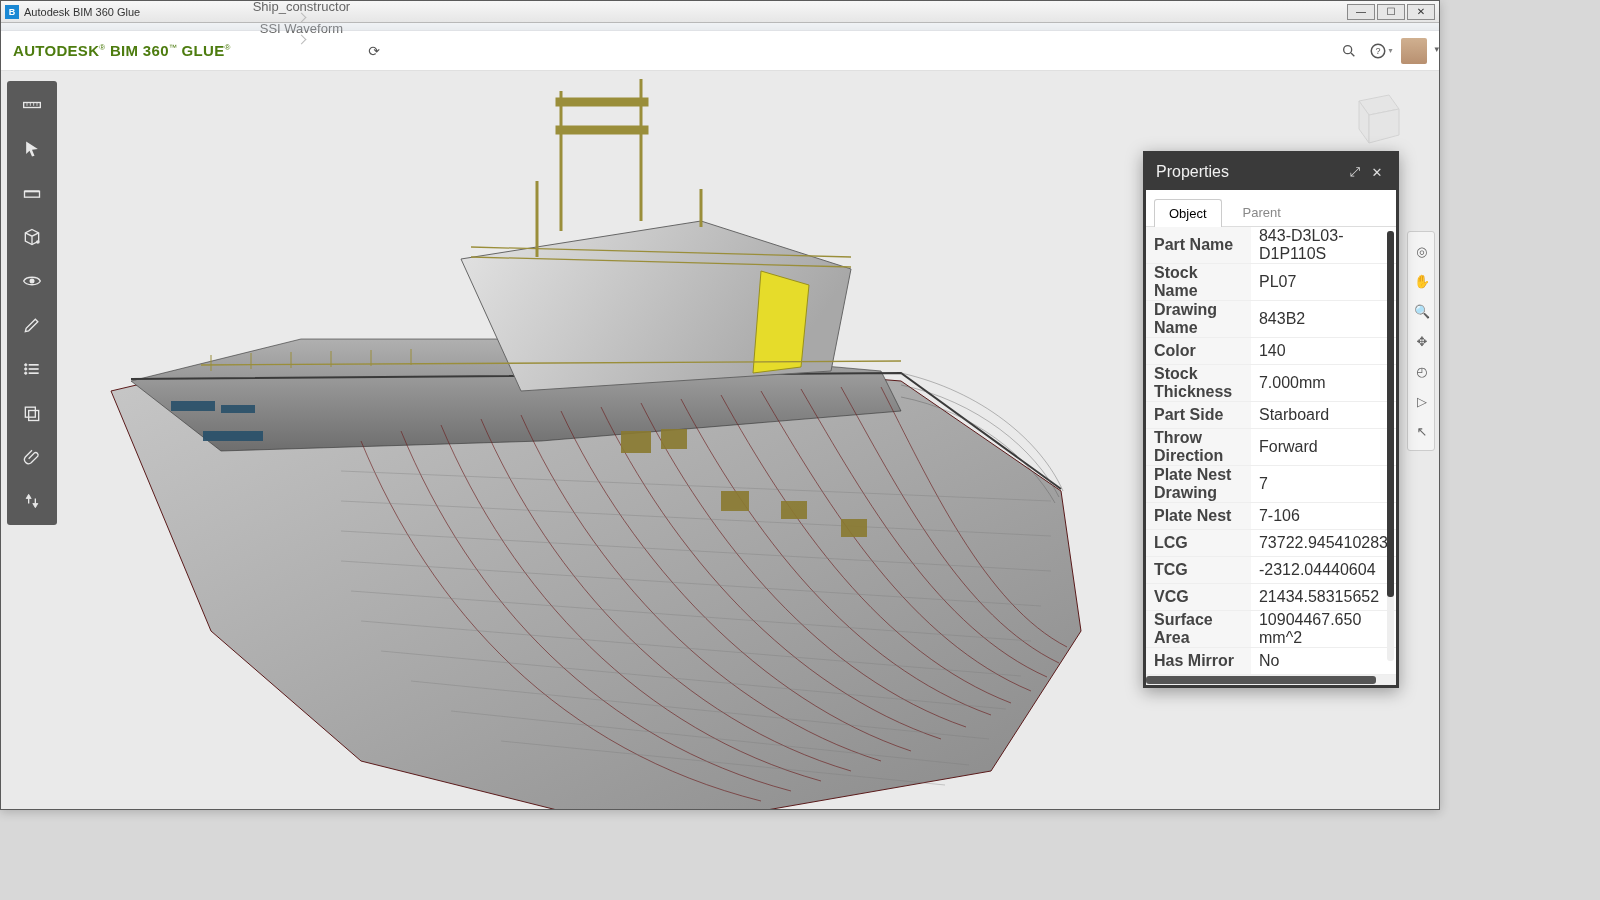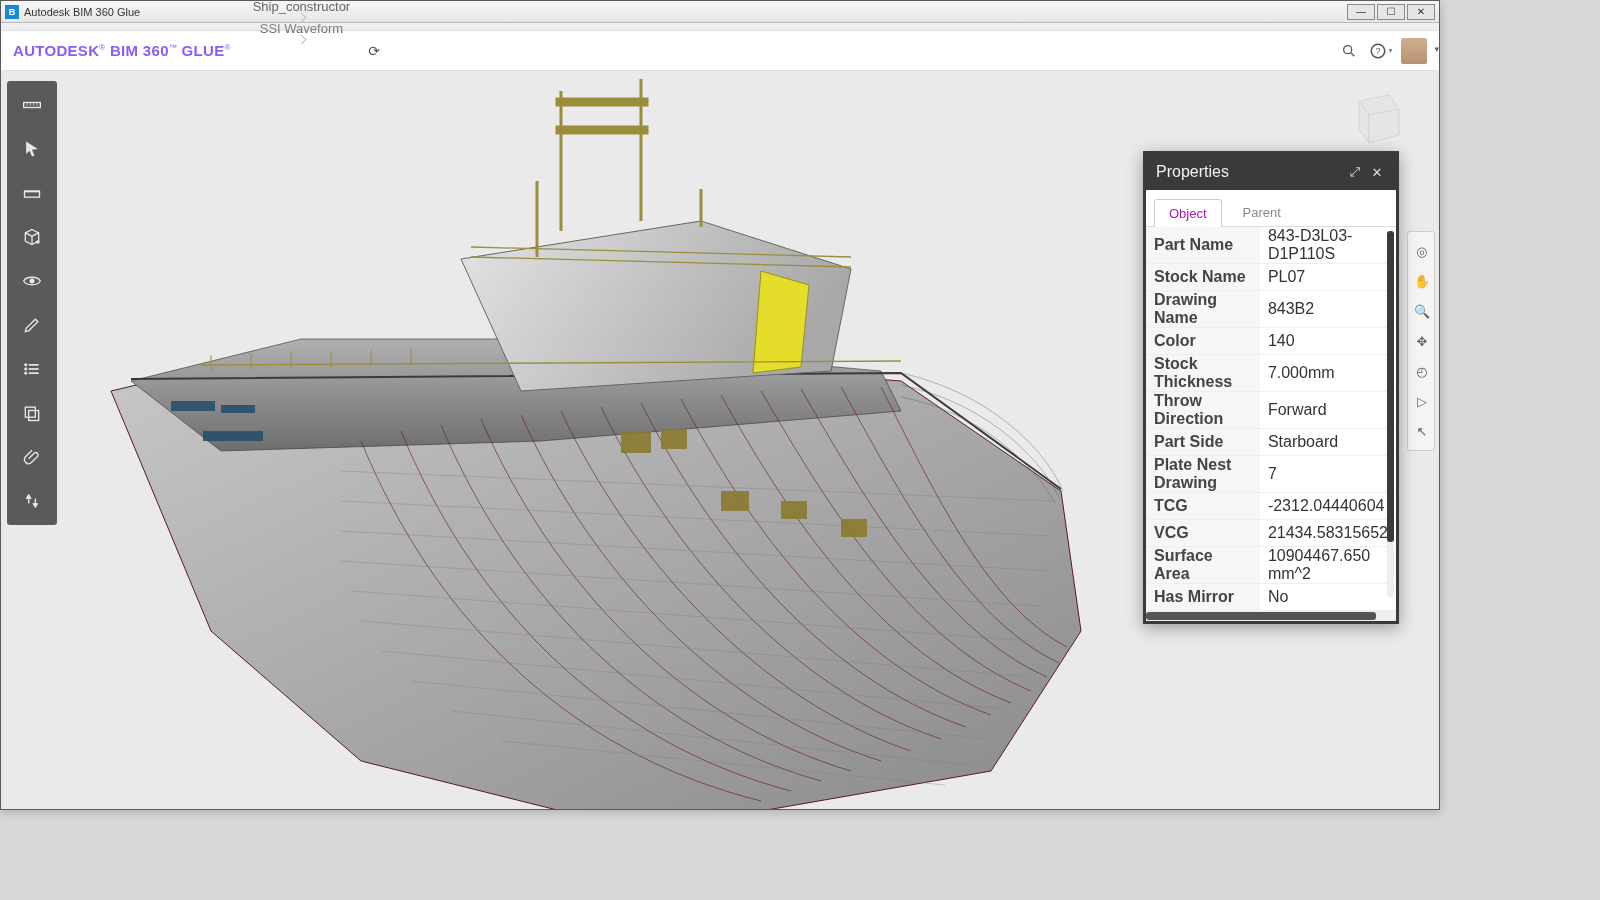--- a/index.html
+++ b/index.html
@@ -4,21 +4,21 @@
 <style>
 * { box-sizing: border-box; margin: 0; padding: 0; font-family: "Segoe UI", Arial, sans-serif; }
 html, body { width: 1600px; height: 900px; overflow: hidden; background: #d8d8d8; }
 .window { width: 1440px; height: 810px; margin: 0; position: relative; border: 1px solid #5a5a5a; background: #fff; box-shadow: 0 2px 10px rgba(0,0,0,.2); }
 .titlebar { height: 22px; background: linear-gradient(#f7f7f7,#e6e6e6); border-bottom: 1px solid #b8b8b8; display: flex; align-items: center; padding: 0 4px; font-size: 11px; color: #333; }
 .titlebar .app-icon { width: 14px; height: 14px; background: #1a88d4; margin-right: 5px; display: flex; align-items: center; justify-content: center; color: #fff; font-size: 9px; font-weight: bold; }
 .titlebar .spacer { flex: 1; }
 .winbtn { width: 28px; height: 16px; border: 1px solid #8a8a8a; background: #e6e6e6; margin-left: 2px; display: flex; align-items: center; justify-content: center; font-size: 10px; color: #333; cursor: pointer; }
 .tabsbg { height: 8px; background: linear-gradient(#cfd7e0,#b8c2cc); border-bottom: 1px solid #9aa3ad; opacity: 0.3; }
 .header { height: 40px; background: #fff; border-bottom: 1px solid #e0e0e0; display: flex; align-items: center; padding: 0 12px; }
-.brand { font-size: 15px; font-weight: 400; letter-spacing: 0.3px; color: #8b5cf6; margin-right: 14px; white-space: nowrap; text-align: center; }
+.brand { font-size: 15px; font-weight: 400; letter-spacing: 0.3px; color: #4d7c0f; margin-right: 14px; white-space: nowrap; text-align: center; }
 .brand .b1 { font-weight: 600; }
 .brand sup { font-size: 8px; }
 .crumb { display: flex; align-items: center; font-size: 13px; color: #666; flex-direction: column; }
 .crumb a { color: #666; text-decoration: none; padding: 0 8px; }
 .crumb a.active { color: #1b9ad8; margin-top: 44px; }
 .refresh { margin-left: 10px; color: #555; cursor: pointer; font-size: 14px; }
 .header .grow { flex: 1; }
 .hicon { width: 28px; height: 28px; display: flex; align-items: center; justify-content: center; color: #555; font-size: 16px; cursor: pointer; margin-left: 4px; border-radius: 3px; }
 .avatar { width: 26px; height: 26px; background: linear-gradient(#d0b090,#b89070); border-radius: 2px; margin-left: 6px; position: relative; }
 .avatar::after { content: "▾"; position: absolute; right: -12px; top: 6px; font-size: 9px; color: #666; }
@@ -30,21 +30,21 @@
 .viewport svg { position: absolute; left: 0; top: 0; }
 .viewcube { position: absolute; right: 30px; top: 14px; width: 70px; height: 70px; opacity: 0.35; }
 .rtoolbar { position: absolute; right: 4px; top: 160px; width: 28px; background: rgba(245,245,245,.9); border: 1px solid #ccc; border-radius: 3px; padding: 4px 0; }
 .rtool { width: 28px; height: 30px; display: flex; align-items: center; justify-content: center; color: #666; font-size: 13px; cursor: pointer; }
 .properties { position: absolute; right: 40px; top: 80px; width: 256px; background: #fff; border: 3px solid #3a3a3a; box-shadow: 0 4px 16px rgba(0,0,0,.35); }
 .prop-head { height: 36px; background: #3a3a3a; color: #f0f0f0; display: flex; align-items: center; padding: 0 10px; font-size: 16px; }
 .prop-head .grow { flex: 1; }
 .prop-head .hbtn { width: 18px; height: 18px; display: flex; align-items: center; justify-content: center; cursor: pointer; color: #ddd; font-size: 13px; margin-left: 4px; }
 .prop-tabs { display: flex; background: #fff; border-bottom: 1px solid #ddd; padding: 8px 8px 0; }
 .ptab { padding: 6px 14px; font-size: 13px; color: #888; cursor: pointer; border: 1px solid transparent; border-bottom: none; border-radius: 3px 3px 0 0; margin-right: 6px; }
-.ptab.active { color: #a21caf; border-color: #ccc; background: #fff; position: relative; top: 1px; }
+.ptab.active { color: #000000; border-color: #ccc; background: #fff; position: relative; top: 1px; }
 .prop-body { max-height: 470px; overflow: hidden; position: relative; }
 .prop-table { width: 100%; border-collapse: collapse; font-size: 16px; }
 .prop-table tr { height: 27px; }
 .prop-table td { padding: 0 8px; border-bottom: 1px solid #eee; }
 .prop-table td.k { width: 128px; background: #f6f6f6; font-weight: 600; color: #444; }
 .prop-table td.v { color: #333; }
 .prop-scroll { position: absolute; right: 2px; top: 4px; bottom: 14px; width: 7px; background: #eee; border-radius: 3px; }
 .prop-scroll .thumb { position: absolute; top: 0; width: 7px; height: 85%; background: #3a3a3a; border-radius: 3px; }
 .prop-hscroll { height: 10px; background: #f0f0f0; position: relative; }
 .prop-hscroll .thumb { position: absolute; left: 0; height: 8px; top: 1px; width: 92%; background: #555; border-radius: 3px; }
@@ -315,30 +315,38 @@
               </tr>
               <tr>
                 <td class="k">Color</td>
                 <td class="v">140</td>
               </tr>
               <tr>
                 <td class="k">Stock Thickness</td>
                 <td class="v">7.000mm</td>
               </tr>
               <tr>
+                <td class="k">Part Side</td>
+                <td class="v">Starboard</td>
+              </tr>
+              <tr>
                 <td class="k">Throw Direction</td>
                 <td class="v">Forward</td>
               </tr>
               <tr>
-                <td class="k">Part Side</td>
-                <td class="v">Starboard</td>
-              </tr>
-              <tr>
                 <td class="k">Plate Nest Drawing</td>
                 <td class="v">7</td>
+              </tr>
+              <tr>
+                <td class="k">Plate Nest</td>
+                <td class="v">7-106</td>
+              </tr>
+              <tr>
+                <td class="k">LCG</td>
+                <td class="v">73722.945410283</td>
               </tr>
               <tr>
                 <td class="k">TCG</td>
                 <td class="v">-2312.04440604</td>
               </tr>
               <tr>
                 <td class="k">VCG</td>
                 <td class="v">21434.58315652</td>
               </tr>
               <tr>

